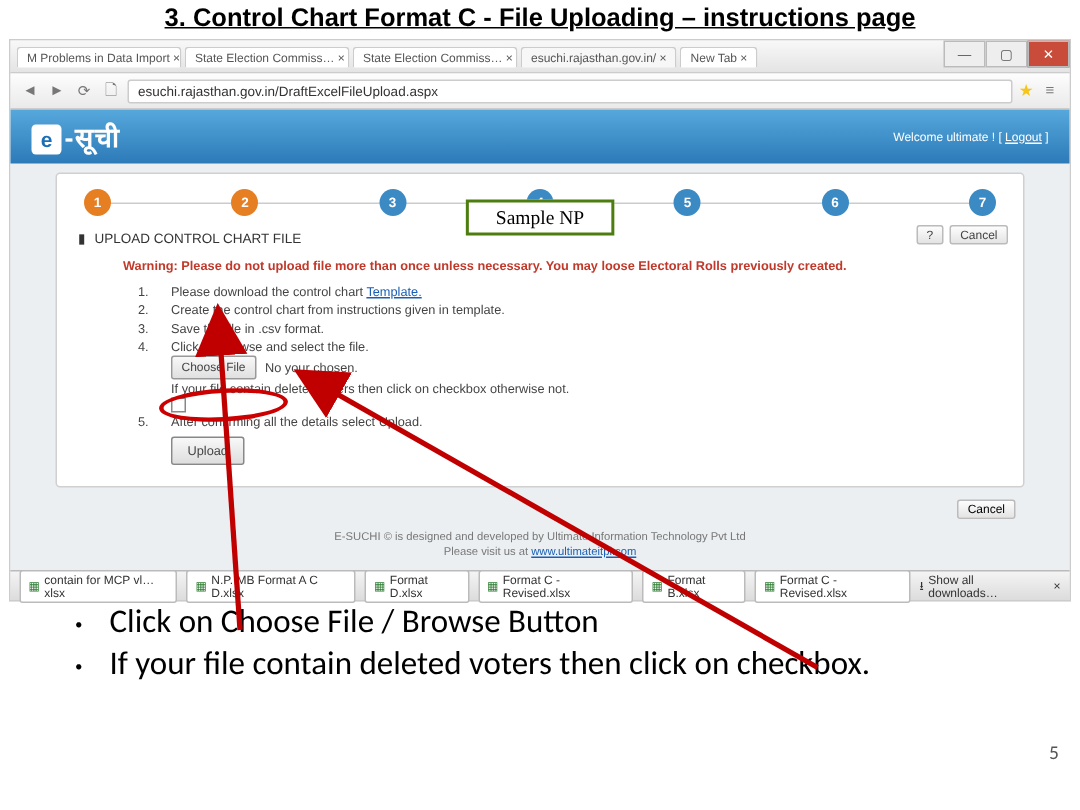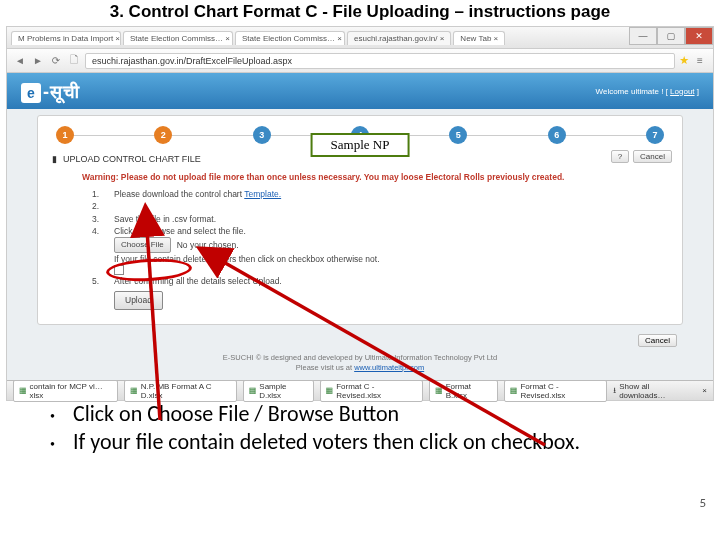--- a/index.html
+++ b/index.html
@@ -1,17 +1,17 @@
 <!DOCTYPE html>
 <html><head>
 <meta charset="utf-8">
 <style>
   * { box-sizing: border-box; margin: 0; padding: 0; }
   body { width: 720px; height: 540px; font-family: Arial, sans-serif; background: #fff; position: relative; overflow: hidden; }
-  .slide-title { font-size: 17px; font-weight: bold; text-align: center; padding: 2px 0 4px; }
+  .slide-title { font-size: 17px; font-weight: bold; text-align: center; padding: 2px 0 4px; text-decoration: underline; }
   .browser-frame { margin: 0 6px; border: 1px solid #ccc; background: #f0f0f0; position: relative; }
   .browser-tabs { height: 22px; background: linear-gradient(#f8f8f8,#e4e4e4); display: flex; align-items: center; font-size: 8px; color: #555; padding: 0 4px; gap: 2px; border-bottom: 1px solid #ccc; }
   .tab { background: #fff; padding: 2px 6px; border: 1px solid #ccc; border-bottom: none; border-radius: 3px 3px 0 0; white-space: nowrap; overflow: hidden; max-width: 110px; }
   .win-controls { position: absolute; right: 0; top: 0; display: flex; }
   .win-btn { width: 28px; height: 18px; display:flex; align-items:center; justify-content:center; font-size:9px; background:#eee; border:1px solid #bbb; }
   .win-close { background:#c94b3a; color:#fff; }
   .url-bar { height: 24px; background: linear-gradient(#fdfdfd,#eaeaea); display:flex; align-items:center; padding:0 6px; gap:4px; border-bottom:1px solid #ccc; }
   .nav-icon { width:14px; height:14px; display:flex; align-items:center; justify-content:center; font-size:10px; color:#777; }
   .url-input { flex:1; background:#fff; border:1px solid #ccc; border-radius:2px; font-size:9px; padding:2px 6px; color:#333; }
   .star-icon { color:#f5c518; font-size:11px; }
@@ -109,20 +109,21 @@
         <span class="mini-btn">Cancel</span>
       </div>
       <div class="warning-text">Warning: Please do not upload file more than once unless necessary. You may loose Electoral Rolls previously created.</div>
       <div class="inst-list">
         <div class="inst-row">
             <span class="inst-num">1.</span>
             <span><span>Please download the control chart </span><span class="template-link">Template.</span></span>
           </div>
         <div class="inst-row">
             <span class="inst-num">2.</span>
+            <span>Create the control chart from instructions given in template.</span>
           </div>
         <div class="inst-row">
             <span class="inst-num">3.</span>
             <span>Save the file in .csv format.</span>
           </div>
         <div class="inst-row">
             <span class="inst-num">4.</span>
             <span>Click on Browse and select the file.</span>
           </div>
         <div class="inst-row" style="padding-left:22px; gap:6px; align-items:center;">
@@ -160,21 +161,21 @@
     <div class="dl-item">
         <span class="dl-icon">▦</span>
         <span>contain for MCP vl…xlsx</span>
       </div>
     <div class="dl-item">
         <span class="dl-icon">▦</span>
         <span>N.P. MB Format A C D.xlsx</span>
       </div>
     <div class="dl-item">
         <span class="dl-icon">▦</span>
-        <span>Sample D.xlsx</span>
+        <span>Format D.xlsx</span>
       </div>
     <div class="dl-item">
         <span class="dl-icon">▦</span>
         <span>Format C - Revised.xlsx</span>
       </div>
     <div class="dl-item">
         <span class="dl-icon">▦</span>
         <span>Format B.xlsx</span>
       </div>
     <div class="dl-item">

